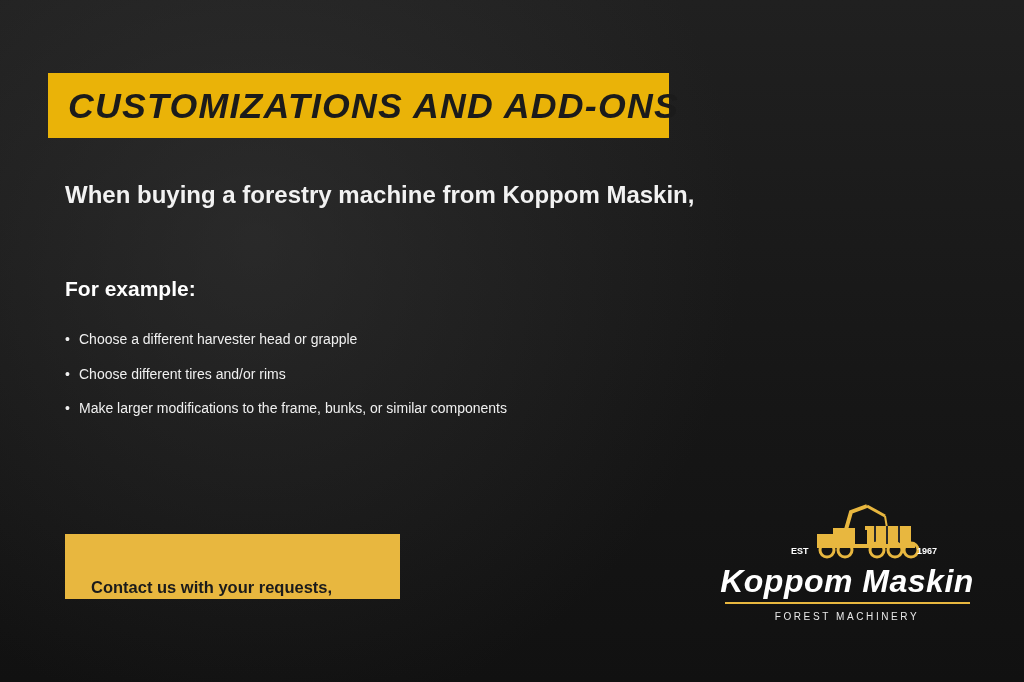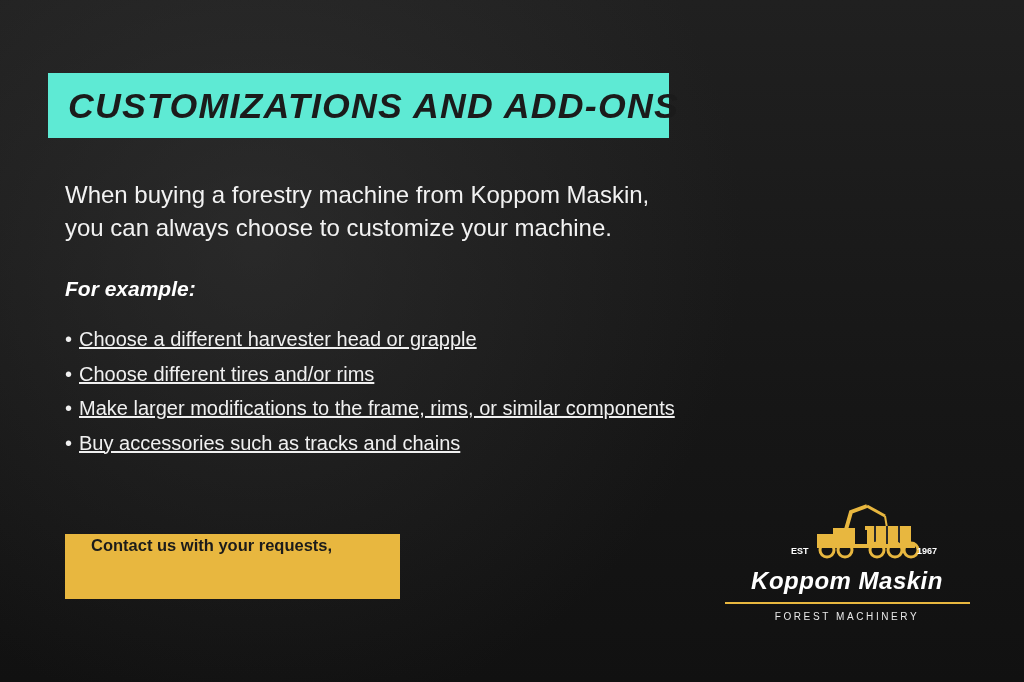--- a/index.html
+++ b/index.html
@@ -29,21 +29,21 @@
     position: relative;
     z-index: 2;
   }
 
   .title-banner {
     position: absolute;
     left: 48px;
     top: 73px;
     width: 621px;
     height: 65px;
-    background: #5eead4;
+    background: #eab308;
     display: flex;
     align-items: center;
   }
   .title-banner .title-text {
     margin-left: 20px;
     color: #1b1b1b;
     font-size: 35px;
     font-weight: bold;
     font-style: italic;
     letter-spacing: 1.2px;
@@ -54,65 +54,63 @@
   }
 
   .intro {
     position: absolute;
     left: 65px;
     top: 178px;
     width: 780px;
     color: #f2f2f2;
     font-size: 24px;
     line-height: 33px;
-    font-weight: 400;
+    font-weight: 700;
   }
 
   .for-example {
     position: absolute;
     left: 65px;
     top: 277px;
     color: #ffffff;
     font-size: 21px;
     font-weight: bold;
-    font-style: italic;
   }
 
   .bullets {
     position: absolute;
     left: 65px;
     top: 322px;
     width: 800px;
     margin: 0;
     padding: 0;
     list-style: none;
   }
   .bullets li {
     color: #f0f0f0;
-    font-size: 20px;
+    font-size: 14px;
     line-height: 34.5px;
     white-space: nowrap;
-    text-decoration: underline;
   }
   .bullets li .dot {
     display: inline-block;
     width: 14px;
     color: #f0f0f0;
   }
 
   .cta-box {
     position: absolute;
     left: 65px;
     top: 534px;
     width: 335px;
     height: 65px;
     background: #e8b73f;
     display: flex;
-    flex-direction: row;
-    justify-content: space-between;
+    flex-direction: column;
+    justify-content: flex-end;
   }
   .cta-box .cta-line {
     margin-left: 26px;
     color: #1b1b1b;
     font-size: 16.5px;
     font-weight: bold;
     line-height: 23px;
   }
 
   
@@ -122,21 +120,21 @@
     top: 500px;
     width: 270px;
     text-align: center;
   }
   .logo .machine-art {
     display: block;
     margin: 0 auto;
   }
   .logo .brand {
     color: #ffffff;
-    font-size: 24px;
+    font-size: 32px;
     font-weight: bold;
     font-style: italic;
     letter-spacing: 0.5px;
     line-height: 34px;
     margin-top: 2px;
   }
   .logo .sub {
     color: #e9e9e9;
     font-size: 10px;
     letter-spacing: 2.6px;
@@ -154,30 +152,28 @@
 
 <div class="page">
   <div class="content">
 
     <div class="title-banner">
       <div class="title-text">CUSTOMIZATIONS AND ADD-ONS</div>
     </div>
 
     <div class="intro">
       <div>When buying a forestry machine from Koppom Maskin,</div>
-      <div>you can always choose to customize your machine.</div>
     </div>
 
     <div class="for-example">For example:</div>
 
     <ul class="bullets">
       <li><span class="dot">•</span><span>Choose a different harvester head or grapple</span></li>
       <li><span class="dot">•</span><span>Choose different tires and/or rims</span></li>
-      <li><span class="dot">•</span><span>Make larger modifications to the frame, rims, or similar components</span></li>
-      <li><span class="dot">•</span><span>Buy accessories such as tracks and chains</span></li>
+      <li><span class="dot">•</span><span>Make larger modifications to the frame, bunks, or similar components</span></li>
     </ul>
 
     <div class="cta-box">
       <div class="cta-line">Contact us with your requests,</div>
     </div>
 
     <div class="logo">
       <svg class="machine-art" width="200" height="62" viewBox="0 0 200 62">
         <g fill="#e8b73f" stroke="#e8b73f" stroke-width="2">
 

